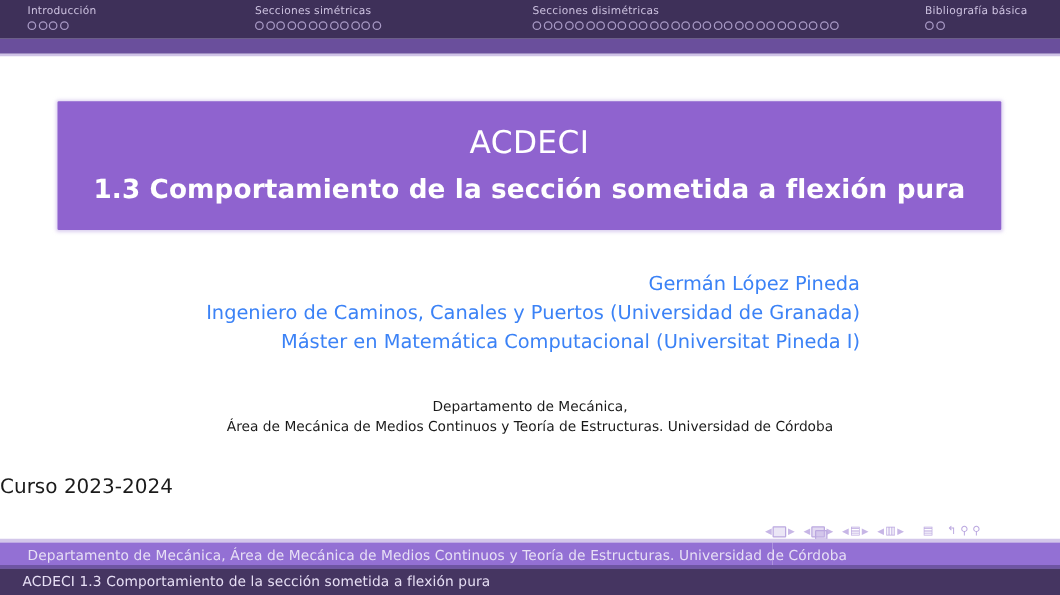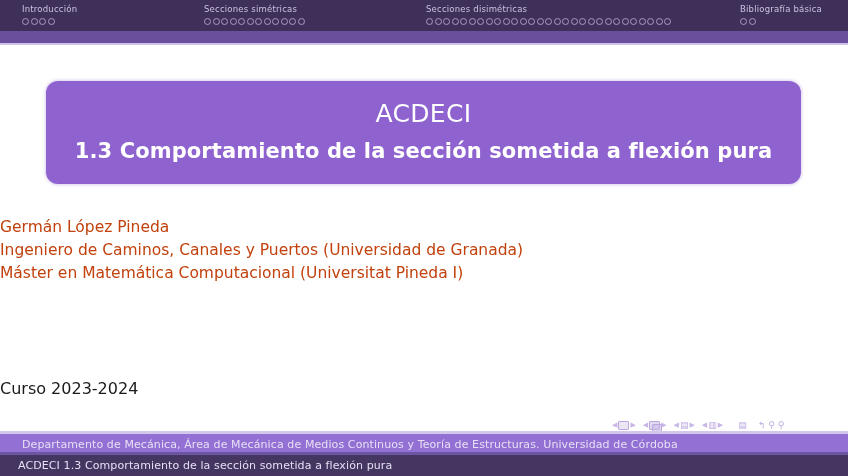--- a/index.html
+++ b/index.html
@@ -93,21 +93,21 @@
   #nav-3 { left: 740px; }
 
   
   .titlebox {
     position: absolute;
     left: 46px;
     top: 81px;
     width: 755px;
     height: 103px;
     background: #8f63cf;
-    border-radius: 12px;
+    border-radius: 1px;
     box-shadow: 0 0 3px 1px rgba(190,168,225,0.55);
     display: flex;
     flex-direction: column;
     align-items: center;
     justify-content: center;
   }
   .title-main {
     color: #ffffff;
     font-size: 25px;
     line-height: 30px;
@@ -122,22 +122,22 @@
     font-weight: bold;
     letter-spacing: 0.1px;
   }
 
   
   .authorblock {
     position: absolute;
     left: 0;
     top: 216px;
     width: 688px;
-    text-align: left;
-    color: #c2410c;
+    text-align: right;
+    color: #3b82f6;
   }
   .author-name {
     font-size: 15.5px;
     line-height: 23px;
   }
   .author-line {
     font-size: 15.5px;
     line-height: 23px;
   }
 
@@ -300,20 +300,24 @@
     <div class="title-main">ACDECI</div>
     <div class="title-sub">1.3 Comportamiento de la sección sometida a flexión pura</div>
   </div>
 
   <div class="authorblock">
     <div class="author-name">Germán López Pineda</div>
     <div class="author-line">Ingeniero de Caminos, Canales y Puertos (Universidad de Granada)</div>
     <div class="author-line">Máster en Matemática Computacional (Universitat Pineda I)</div>
   </div>
 
+  <div class="instblock">
+    <div class="inst-line">Departamento de Mecánica,</div>
+    <div class="inst-line">Área de Mecánica de Medios Continuos y Teoría de Estructuras. Universidad de Córdoba</div>
+  </div>
 
   <div class="dateblock">Curso 2023-2024</div>
 
   <div class="navsymbols">
     <div class="navsym-group">
       <span class="navsym-arrow">◀</span>
       <span class="navsym-box"></span>
       <span class="navsym-arrow">▶</span>
     </div>
     <div class="navsym-group">

